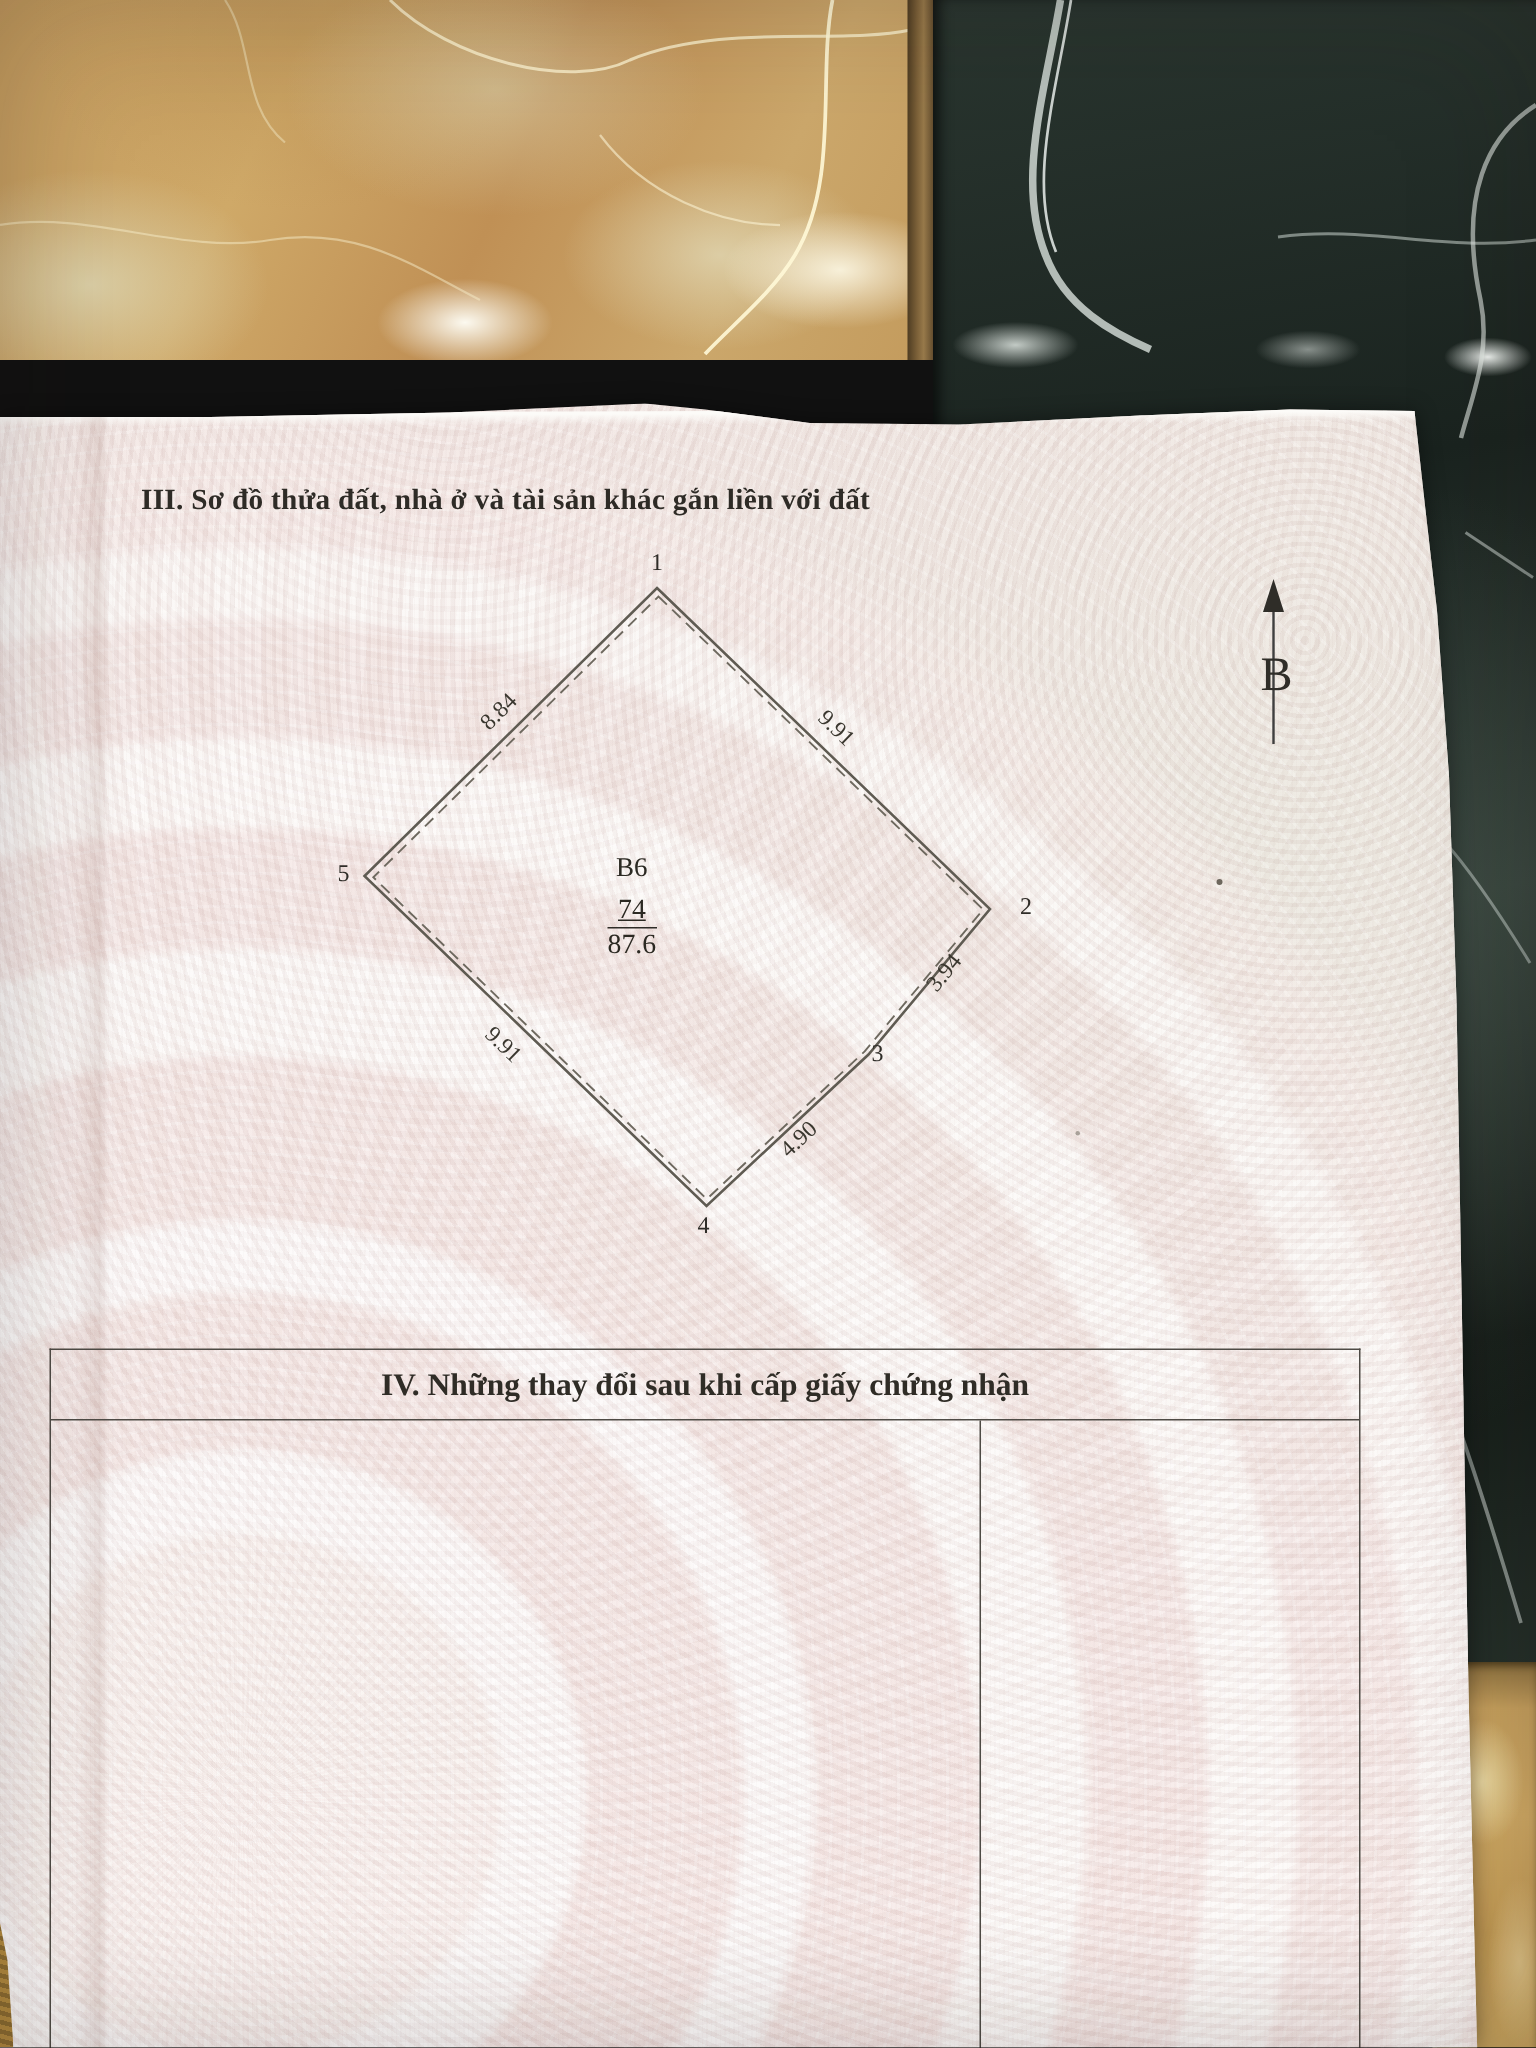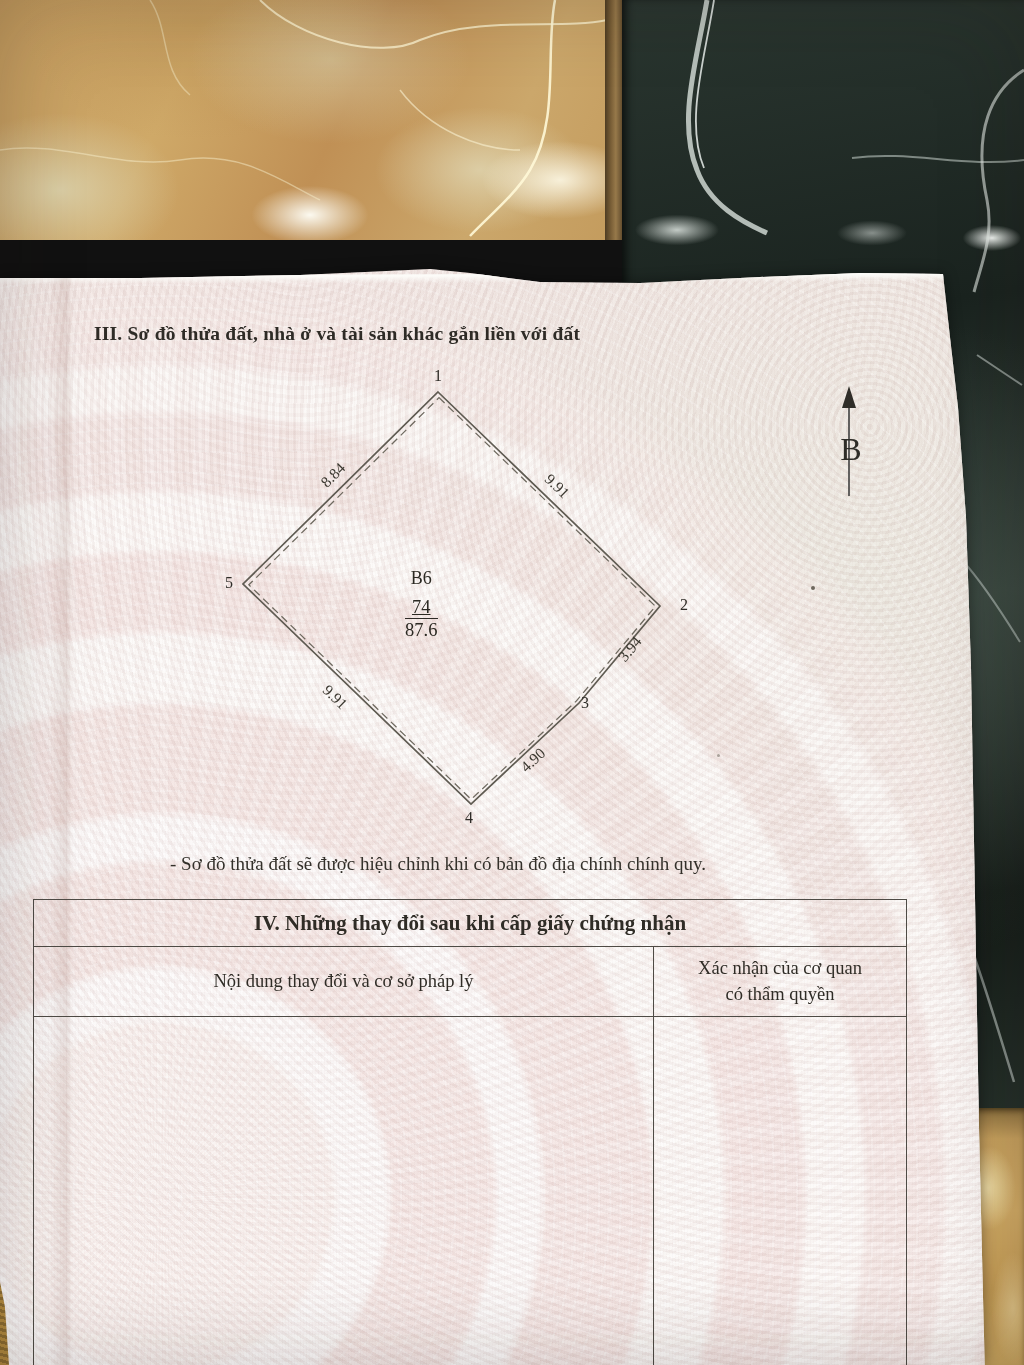--- a/index.html
+++ b/index.html
@@ -230,31 +230,23 @@
 
     <svg class="north" width="40" height="120">
       <line x1="19" y1="14" x2="19" y2="114" stroke="#3f3f3f" stroke-width="1.6"></line>
       <polygon points="19,4 12,26 26,26" fill="#2f2d28"></polygon>
     </svg>
     <div class="north-b">B</div>
 
     <div class="speck s1"></div>
     <div class="speck s2"></div>
 
-    <div class="footnote">- Sơ đồ thửa đất sẽ được hiệu chỉnh khi có bản đồ địa chính chính quy.</div>
 
     <div class="tbl">
       <div class="tbl-title">IV. Những thay đổi sau khi cấp giấy chứng nhận</div>
-      <div class="tbl-heads">
-        <div class="cell-left">Nội dung thay đổi và cơ sở pháp lý</div>
-        <div class="cell-right">
-          <span>Xác nhận của cơ quan</span>
-          <span>có thẩm quyền</span>
-        </div>
-      </div>
       <div class="tbl-body">
         <div class="cell-left"></div>
         <div class="cell-right"></div>
       </div>
     </div>
 
   </div>
   </div>
 
   <div class="book-edge"></div>

